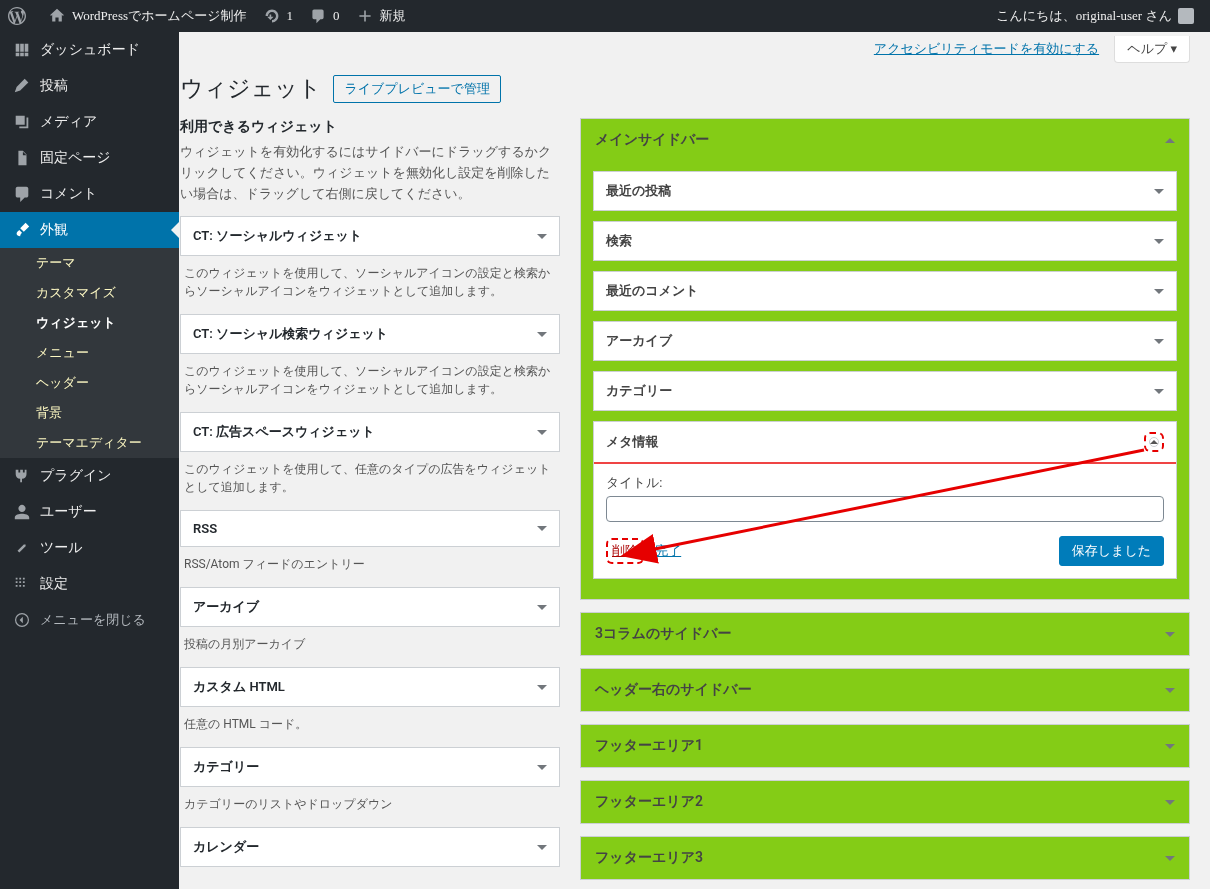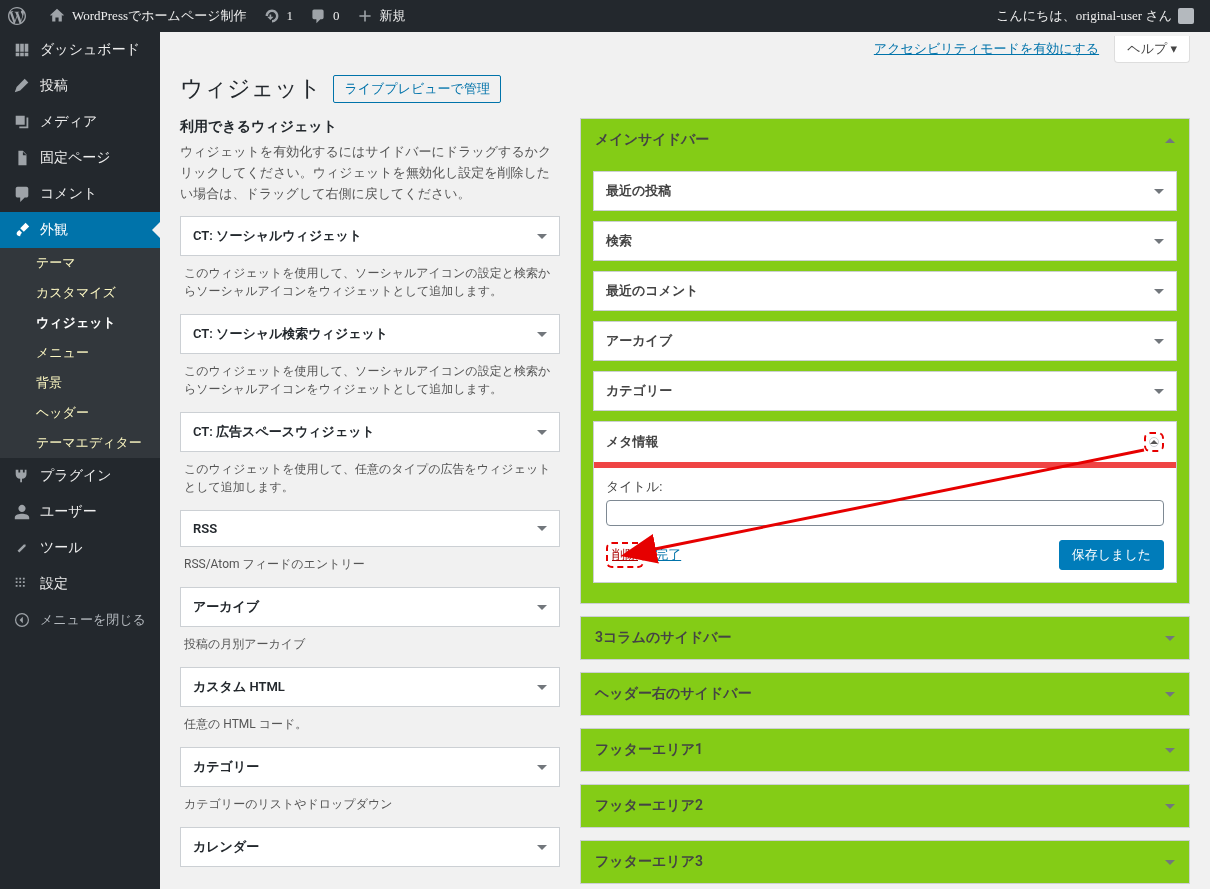--- a/index.html
+++ b/index.html
@@ -6,21 +6,21 @@
   body { font-family: -apple-system, BlinkMacSystemFont, "Segoe UI", Roboto, "Hiragino Kaku Gothic ProN", "ヒラギノ角ゴ ProN W3", Meiryo, sans-serif; font-size: 13px; background:#f1f1f1; color:#444; }
   a { text-decoration: none; }
   
   #adminbar { position:fixed; top:0; left:0; right:0; height:32px; background:#23282d; color:#eee; display:flex; align-items:center; z-index:100; font-size:13px; }
   #adminbar .ab-left, #adminbar .ab-right { display:flex; align-items:center; height:100%;font-family:Liberation Serif, serif; }
   #adminbar .ab-right { margin-left:auto; padding-right:8px; }
   .ab-item { display:flex; align-items:center; height:32px; padding:0 8px; color:#eee; cursor:pointer; }
   .ab-icon { width:18px; height:18px; display:inline-flex; align-items:center; justify-content:center; margin-right:6px; }
   .ab-avatar { width:16px; height:16px; background:#b4b9be; margin-left:6px; border-radius:2px; }
   
-  #adminmenu { position:fixed; top:32px; left:0; width:160px; bottom:0; background:#23282d; color:#eee; overflow:auto; }
+  #adminmenu { position:fixed; top:32px; left:0; width:179px; bottom:0; background:#23282d; color:#eee; overflow:auto; }
   .menu-item { display:flex; align-items:center; padding:8px 12px; color:#eee; cursor:pointer; font-size:14px; }
   .menu-item .mi-icon { width:20px; height:20px; margin-right:8px; display:flex; align-items:center; justify-content:center; }
   .menu-item.current { background:#0073aa; color:#fff; position:relative; }
   .menu-item.current:after { content:""; position:absolute; right:0; top:50%; margin-top:-8px; border:8px solid transparent; border-right-color:#f1f1f1; }
   .submenu { background:#32373c; }
   .submenu .sub-item { display:block; padding:6px 12px 6px 36px; color:#fef9c3; font-size:13px; cursor:pointer; }
   .submenu .sub-item.current { color:#fff; font-weight:600; }
   .collapse-item { display:flex; align-items:center; padding:8px 12px; color:#b4b9be; cursor:pointer; }
   .collapse-item .mi-icon { width:20px; height:20px; margin-right:8px; display:flex; align-items:center; justify-content:center; }
   
@@ -43,21 +43,21 @@
   .tri-down { width:0; height:0; border-left:5px solid transparent; border-right:5px solid transparent; border-top:5px solid #72777c; }
   .tri-up { width:0; height:0; border-left:5px solid transparent; border-right:5px solid transparent; border-bottom:5px solid #72777c; }
   
   .sidebar-area { border:1px solid #ccd0d4; background:#84cc16; margin-bottom:12px; }
   .sidebar-head { display:flex; align-items:center; justify-content:space-between; padding:12px 14px; cursor:pointer; }
   .sidebar-head h2 { font-size:14px; font-weight:600; }
   .sidebar-body { padding:10px 12px; }
   .widget-item { border:1px solid #ccd0d4; background:#fff; margin-bottom:10px; }
   .widget-head { display:flex; align-items:center; justify-content:space-between; padding:10px 12px; cursor:pointer; }
   .widget-head h4 { font-size:13px; font-weight:600; }
-  .widget-body { padding:10px 12px 12px; border-top:6px solid #ef4444; }
+  .widget-body { padding:10px 12px 12px; border-top:2px solid #ef4444; }
   .field-label { font-size:13px; margin-bottom:4px; display:block; }
   .text-input { width:100%; border:1px solid #7e8993; border-radius:4px; padding:4px 8px; font-size:14px; box-shadow:0 0 0 transparent; }
   .widget-actions { display:flex; align-items:center; justify-content:space-between; margin-top:14px; }
   .widget-actions .left { display:flex; gap:4px; align-items:center; }
   .link-delete { color:#a00; text-decoration:underline; cursor:pointer; }
   .link-done { color:#0073aa; text-decoration:underline; cursor:pointer; }
   .btn-primary { background:#007cba; color:#fff; border:1px solid #007cba; border-radius:3px; padding:5px 12px; cursor:pointer; font-size:13px; }
   
   .anno-box { border:2px dashed #e60000; border-radius:6px; padding:2px 4px; display:inline-flex; align-items:center; justify-content:center; }
   .anno-box-up { padding:3px; }
@@ -166,22 +166,22 @@
           <path fill="#fff" d="M4 14c0 2 2 3 4 3 0-2 1-3 2-4l-3-3c-1 1-3 2-3 4zm10-12L8 8l4 4 6-6z"></path>
         </svg>
       </span>
     <span>外観</span>
   </div>
   <div class="submenu">
     <span class="sub-item">テーマ</span>
     <span class="sub-item">カスタマイズ</span>
     <span class="sub-item current">ウィジェット</span>
     <span class="sub-item">メニュー</span>
+    <span class="sub-item">ヘッダー</span>
     <span class="sub-item">背景</span>
-    <span class="sub-item">ヘッダー</span>
     <span class="sub-item">テーマエディター</span>
   </div>
   <div class="menu-item">
     <span class="mi-icon">
         <svg width="18" height="18" viewBox="0 0 20 20">
           <path class="dashicon" d="M13 3v3h-2V3H8v3H6V3H3v5c0 3 2 5 5 5v4h2v-4c3 0 5-2 5-5V3z"></path>
         </svg>
       </span>
     <span>プラグイン</span>
   </div>

